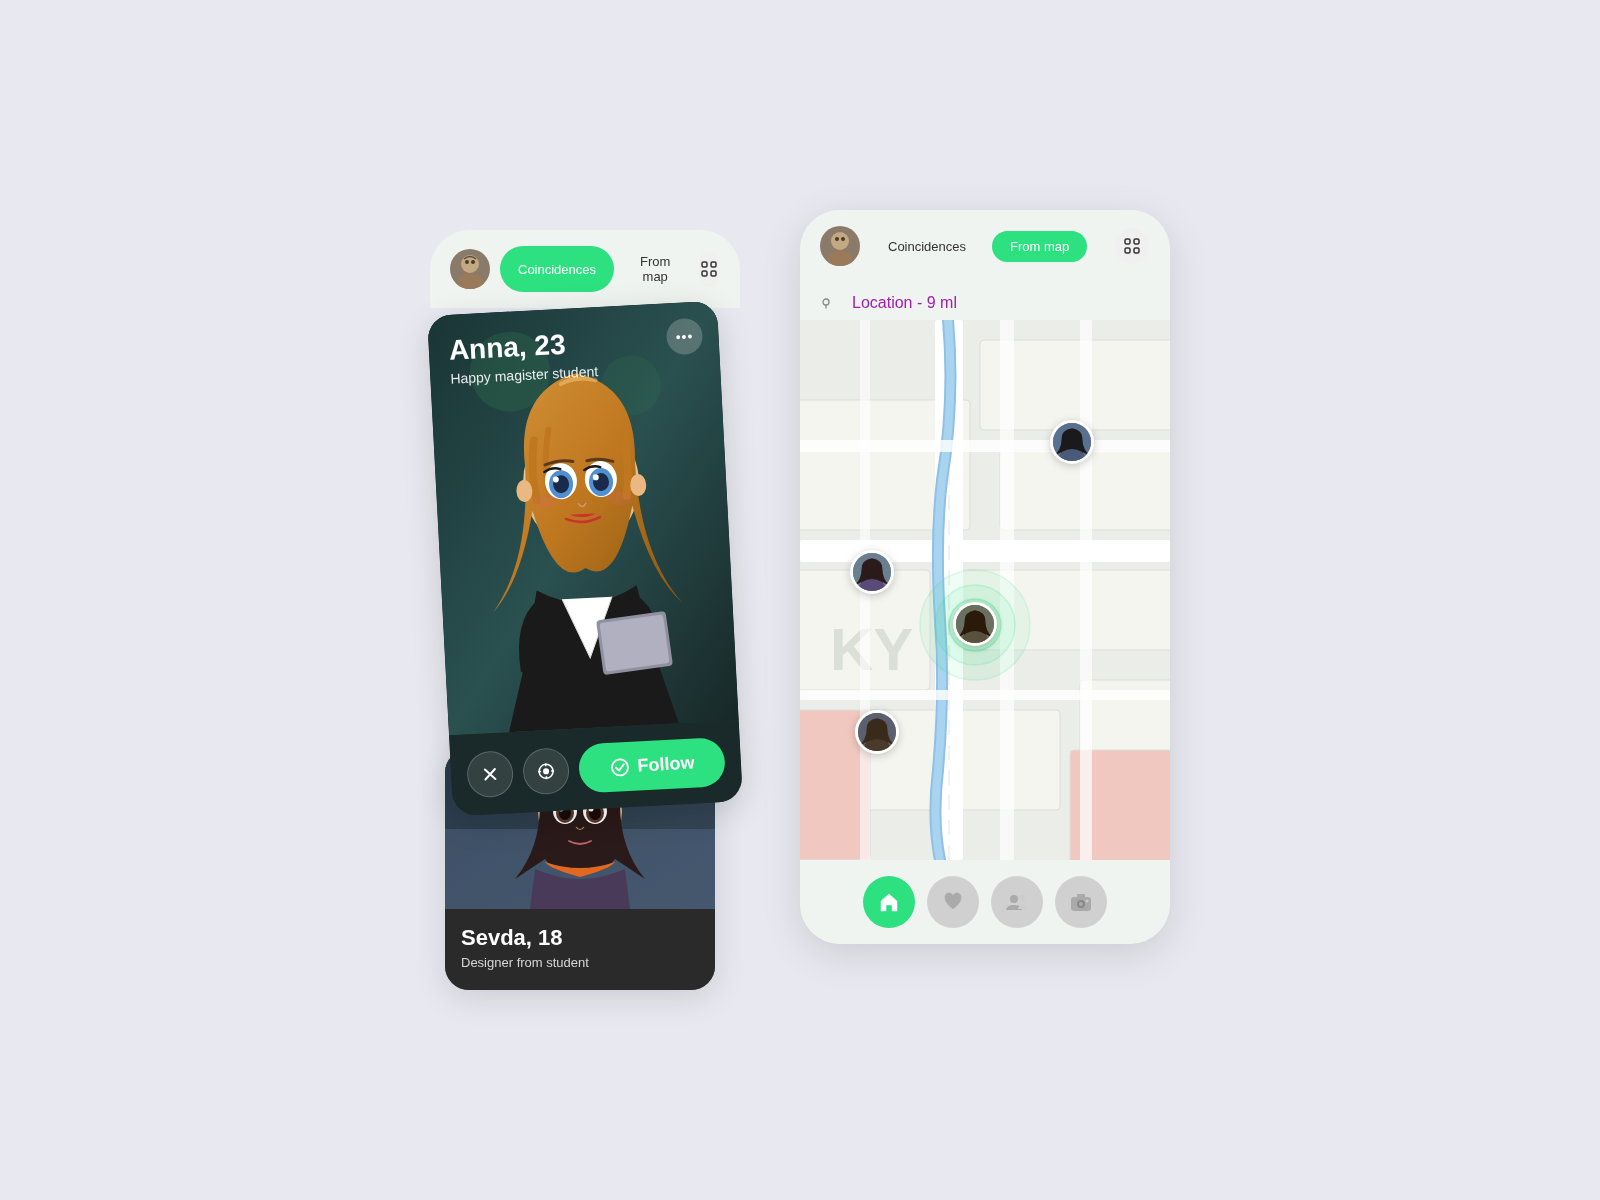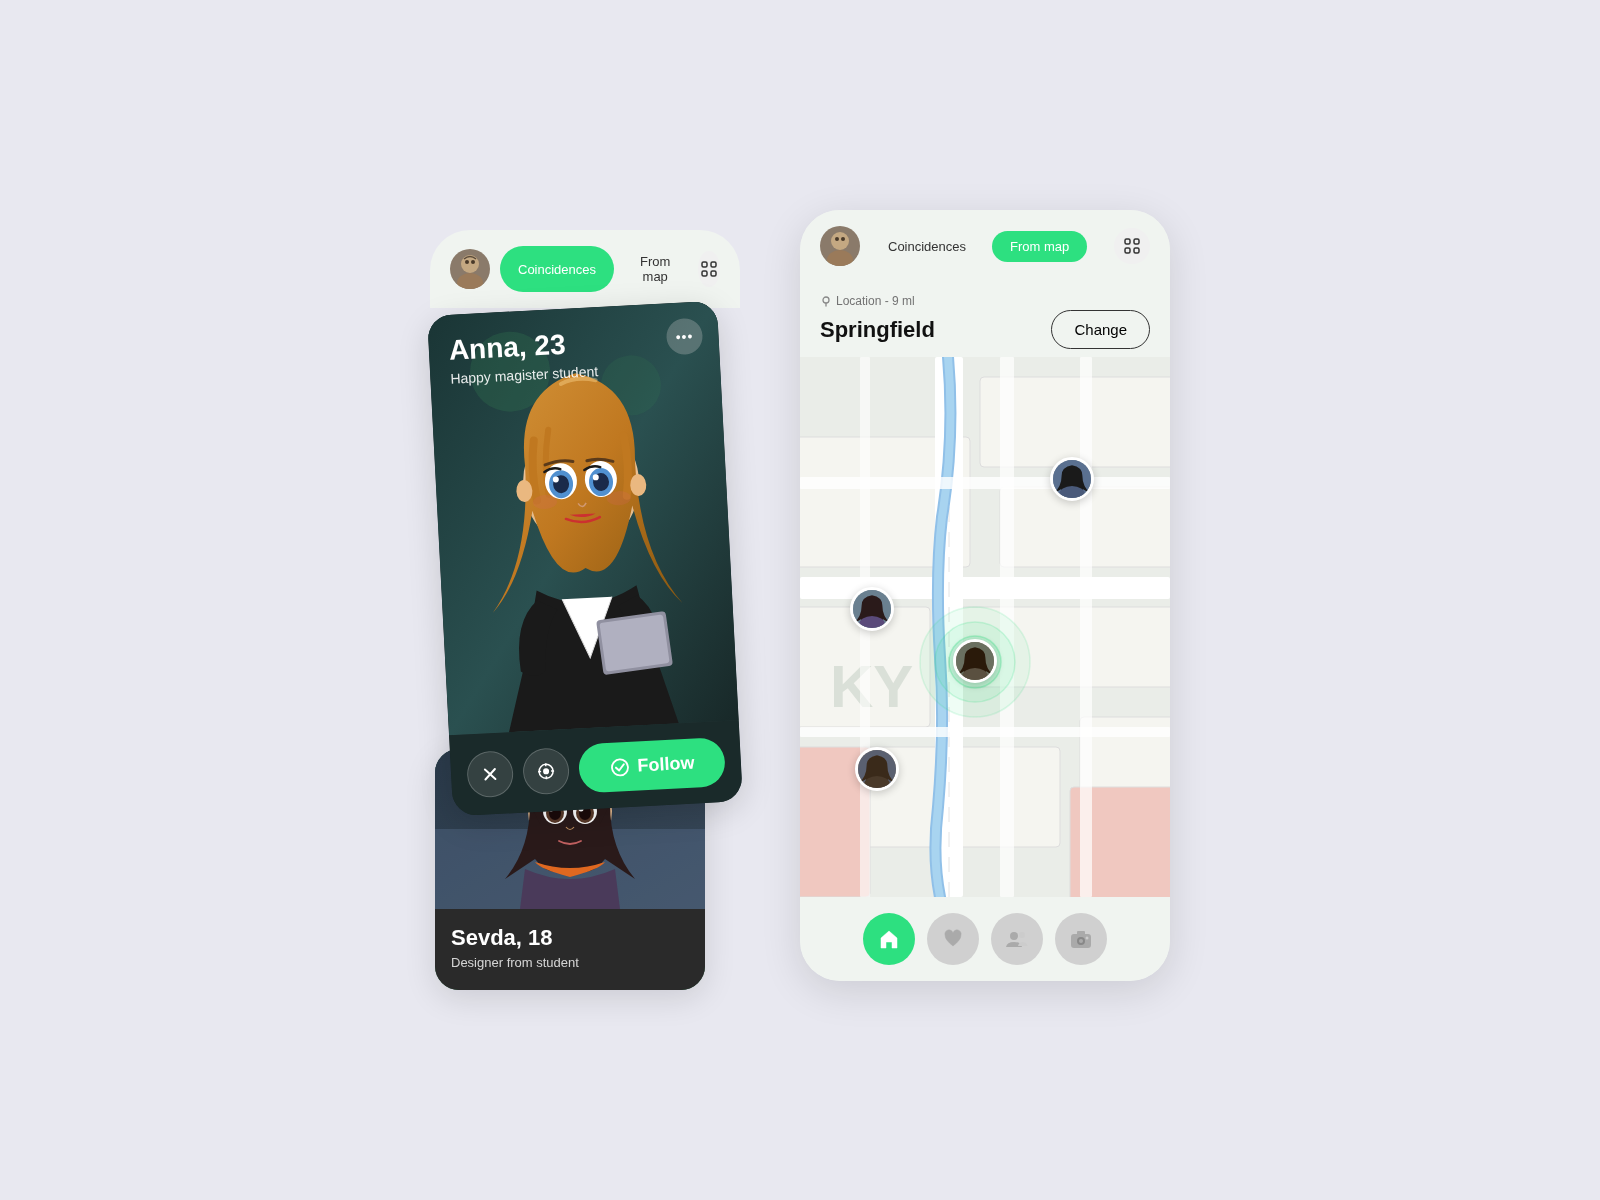--- a/index.html
+++ b/index.html
@@ -188,21 +188,21 @@
       justify-content: center;
       gap: 8px;
     }
 
     
     .card-secondary {
       width: 270px;
       border-radius: 24px;
       overflow: hidden;
       position: relative;
-      margin-left: 5px;
+      margin-left: 15px;
       margin-top: -60px;
       box-shadow: 0 8px 32px rgba(0,0,0,0.12);
       background: #14532d;
       z-index: 1;
     }
 
     .card2-image {
       width: 100%;
       height: 160px;
       background: linear-gradient(135deg, #2a3a4a, #4a5a6a, #3a4a5a);
@@ -255,23 +255,23 @@
     }
 
     .location-bar {
       padding: 12px 20px 8px;
       background: #f0f4f0;
     }
 
     .location-label {
       display: flex;
       align-items: center;
-      gap: 4px;
-      font-size: 12px;
-      color: #737373;
+      gap: 20px;
+      font-size: 16px;
+      color: #a21caf;
     }
 
     .location-name-row {
       display: flex;
       align-items: center;
       justify-content: space-between;
       margin-top: 2px;
     }
 
     .location-name {
@@ -564,24 +564,20 @@
     </div>
 
     <div class="location-bar">
       <div class="location-label">
         <svg width="12" height="12" viewBox="0 0 12 12">
           <circle cx="6" cy="5" r="3" fill="none" stroke="#888" stroke-width="1.3"></circle>
           <path d="M6 8 L6 11" stroke="#888" stroke-width="1.3" stroke-linecap="round"></path>
         </svg>
         <span>Location - 9 ml</span>
       </div>
-      <div class="location-name-row">
-        <span class="location-name">Springfield</span>
-        <button class="change-btn">Change</button>
-      </div>
     </div>
 
     <div class="map-area">
       <svg class="map-svg" viewBox="0 0 370 540" xmlns="http://www.w3.org/2000/svg">
 
         <rect width="370" height="540" fill="#eaede8"></rect>
 
         <rect x="-10" y="80" width="180" height="130" rx="4" fill="#f5f5f0" stroke="#ddd" stroke-width="1"></rect>
         <rect x="180" y="20" width="220" height="90" rx="4" fill="#f5f5f0" stroke="#ddd" stroke-width="1"></rect>
         <rect x="200" y="130" width="180" height="80" rx="4" fill="#f5f5f0" stroke="#ddd" stroke-width="1"></rect>

